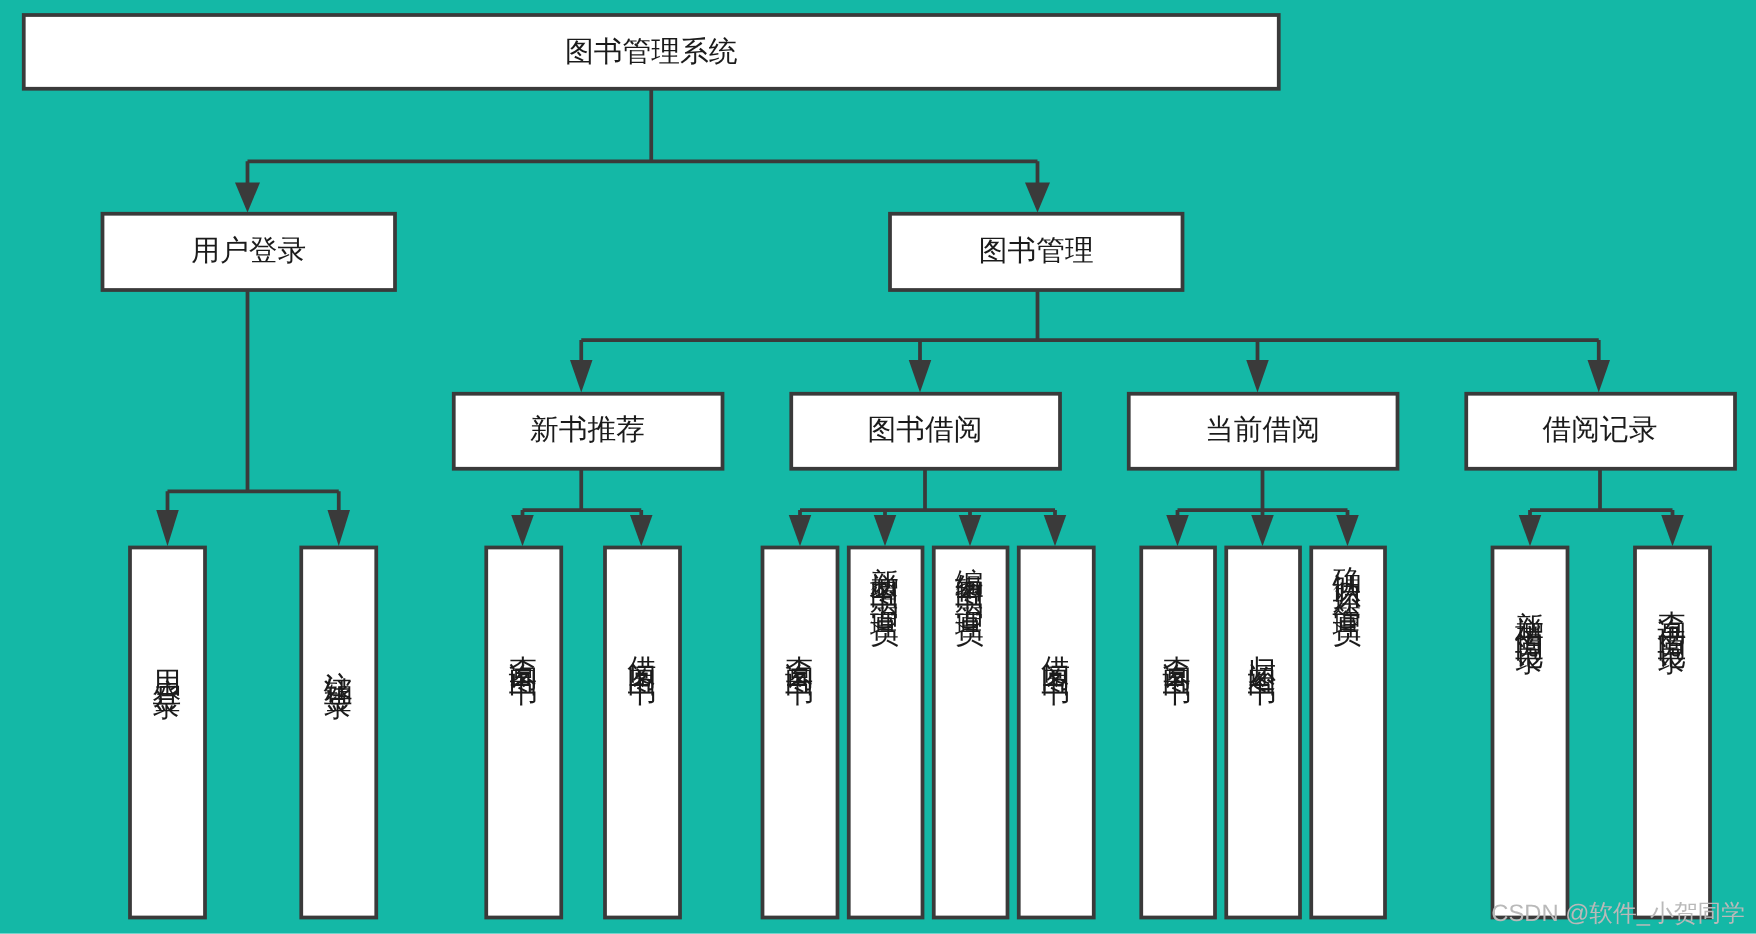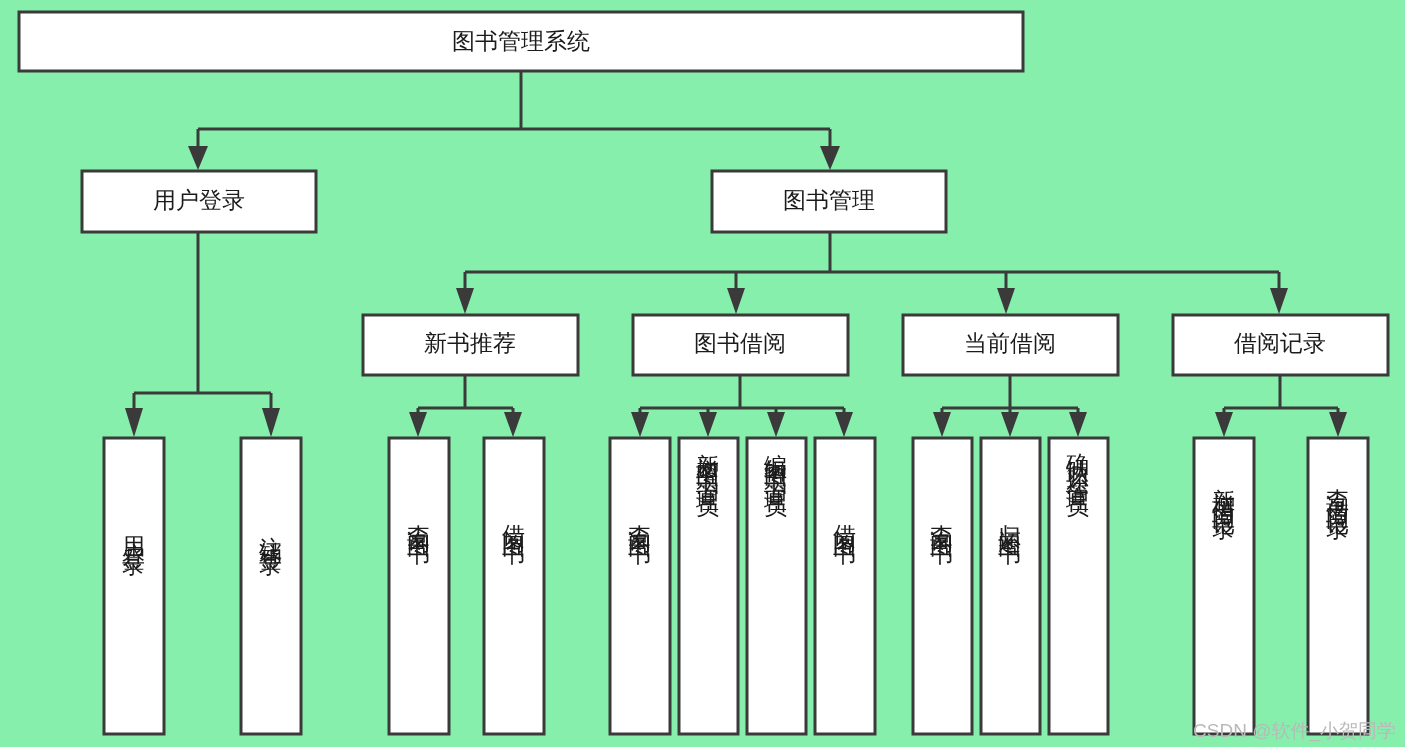--- a/index.html
+++ b/index.html
@@ -7,21 +7,21 @@
     padding: 0;
     background: #ffffff;
   }
   body {
     font-family: "Liberation Sans", "DejaVu Sans", sans-serif;
   }
   #diagram-root {
     position: relative;
     width: 1405px;
     height: 747px;
-    background: #86efac;
+    background: #14b8a6;
     overflow: hidden;
   }
   svg#chart-svg {
     position: absolute;
     left: 0;
     top: 0;
     width: 1405px;
     height: 747px;
     display: block;
   }

